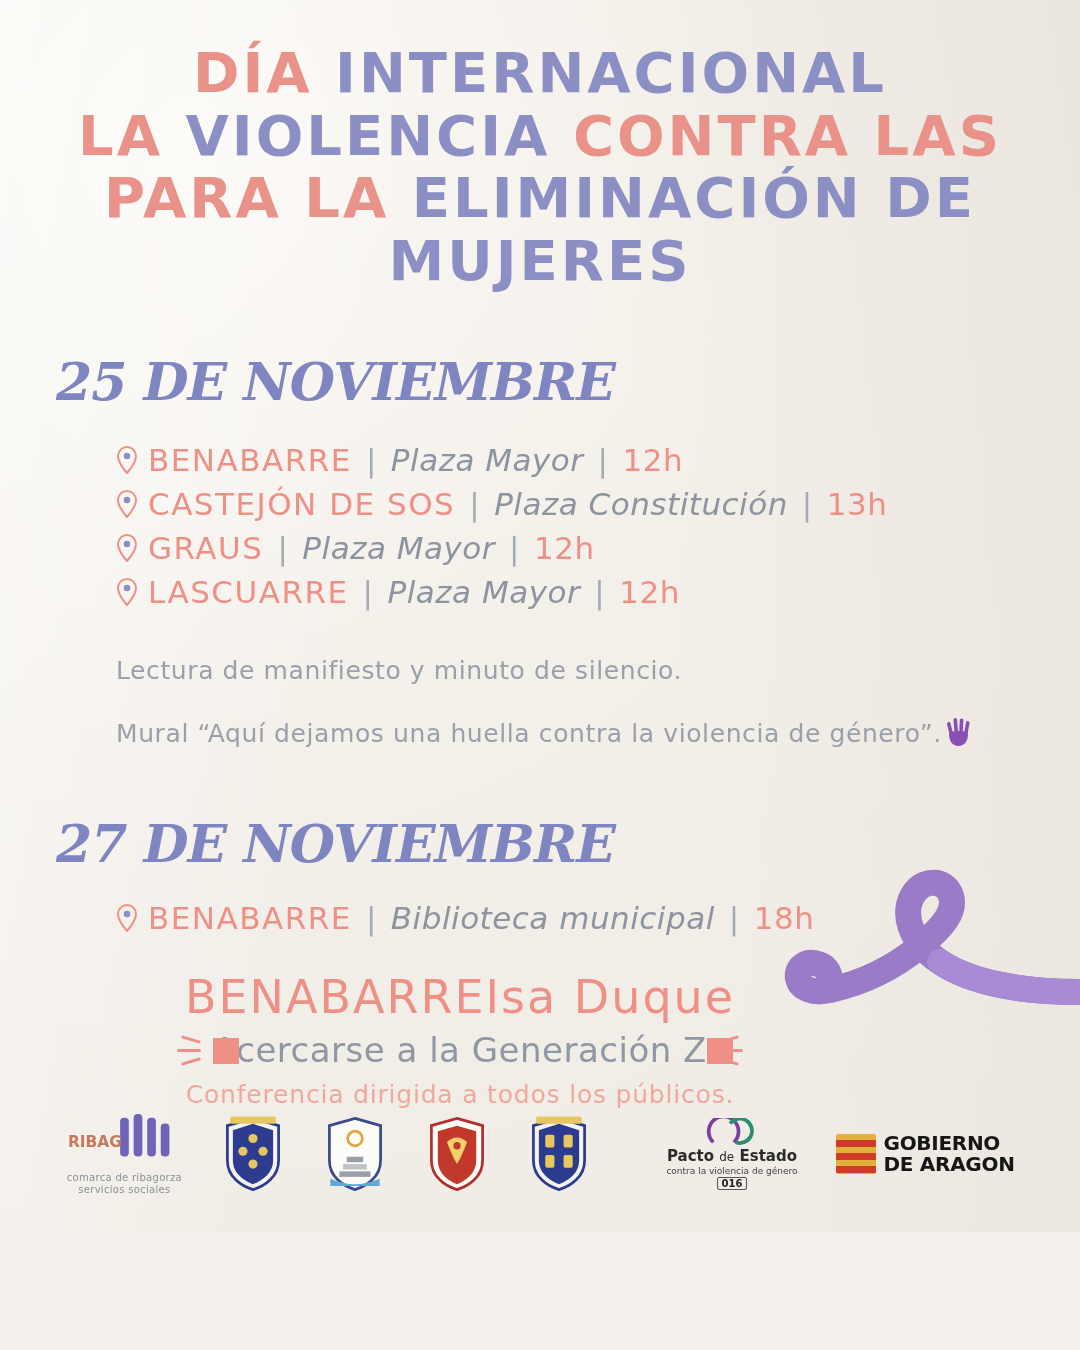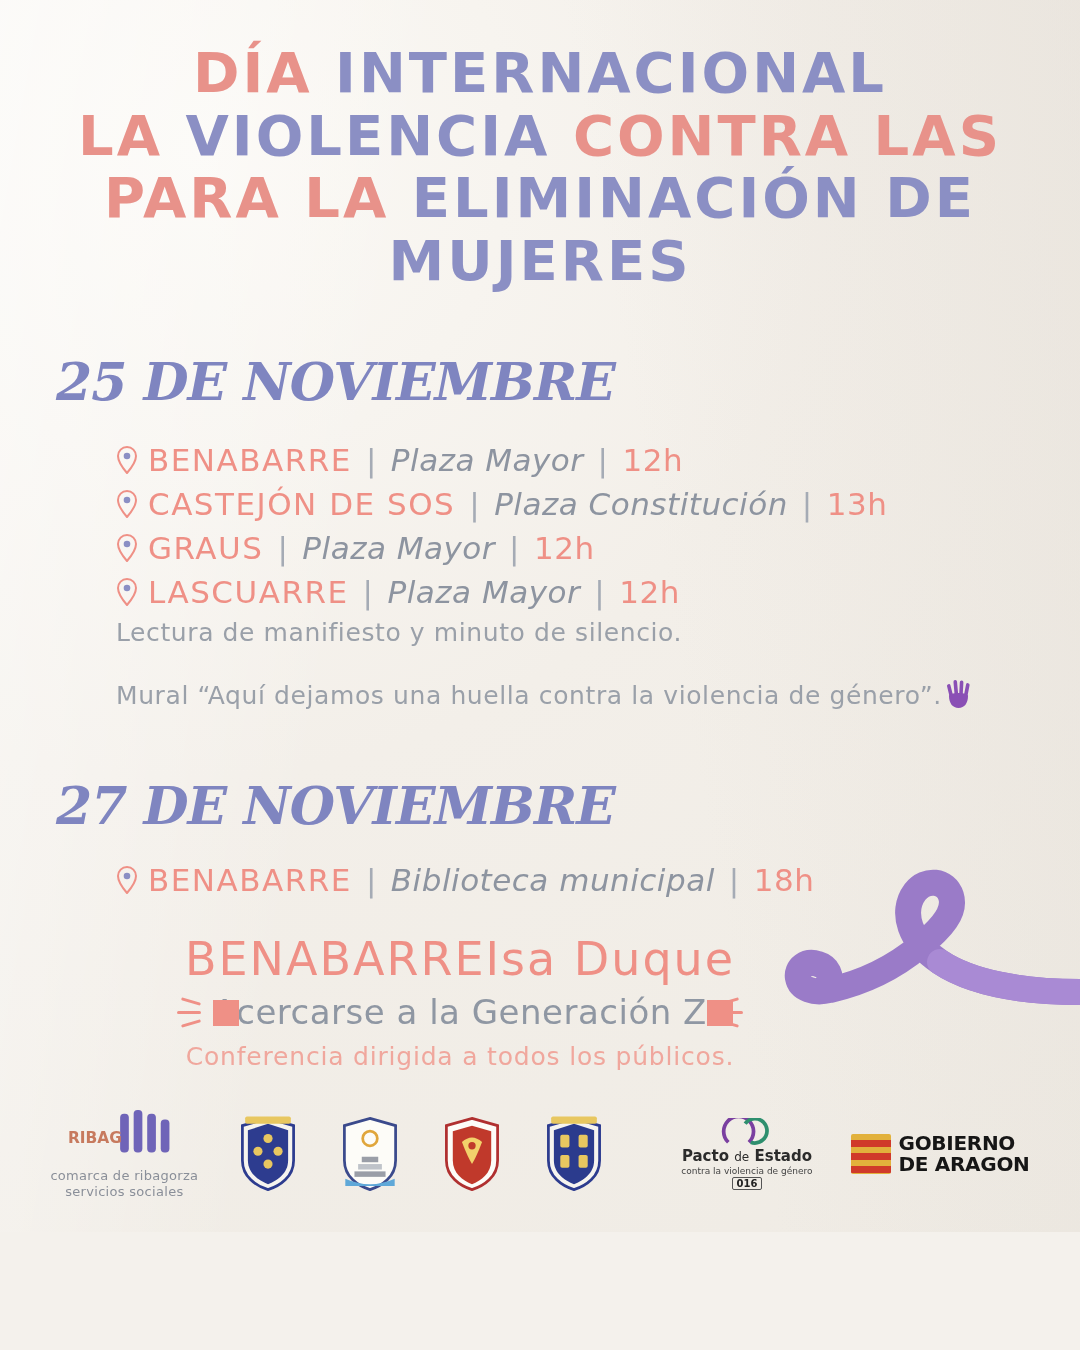--- a/index.html
+++ b/index.html
@@ -212,21 +212,21 @@
     align-items: center;
     justify-content: center;
     height: 100px;
   }
   .logo-ribagorza {
     flex-direction: column;
     gap: 2px;
     justify-content: center;
   }
   .logo-cap {
-    font-size: 13px;
+    font-size: 10px;
     color: #8a8f99;
     letter-spacing: 0.3px;
     text-align: center;
     line-height: 1.25;
   }
   .pacto {
     display: flex;
     flex-direction: column;
     align-items: center;
     gap: 1px;
@@ -351,21 +351,21 @@
             </svg>
         </span>
         <span class="town">LASCUARRE</span>
         <span class="sep">|</span>
         <span class="place">Plaza Mayor</span>
         <span class="sep">|</span>
         <span class="time">12h</span>
       </li>
     </ul>
 
-    <div class="indent" style="">
+    <div class="indent" style="margin-top:38px;">
       <p class="note">Lectura de manifiesto y minuto de silencio.</p>
       <p class="note">
         <span>Mural “Aquí dejamos una huella contra la violencia de género”.</span><span class="hand-emoji">
           <svg viewBox="0 0 30 32" width="30" height="32">
             <g fill="#8a4fb5">
               <rect x="4" y="6" width="3.6" height="13" rx="1.8" transform="rotate(-14 5.8 12)"></rect>
               <rect x="10" y="2" width="3.6" height="16" rx="1.8" transform="rotate(-5 11.8 10)"></rect>
               <rect x="15.5" y="2.5" width="3.6" height="16" rx="1.8" transform="rotate(3 17.3 10)"></rect>
               <rect x="21" y="5" width="3.6" height="14" rx="1.8" transform="rotate(11 22.8 12)"></rect>
               <path d="M5 18c0-2 4-3 9.5-3S24 16 24 18c0 7-3.5 12-9.5 12S5 25 5 18z"></path>

